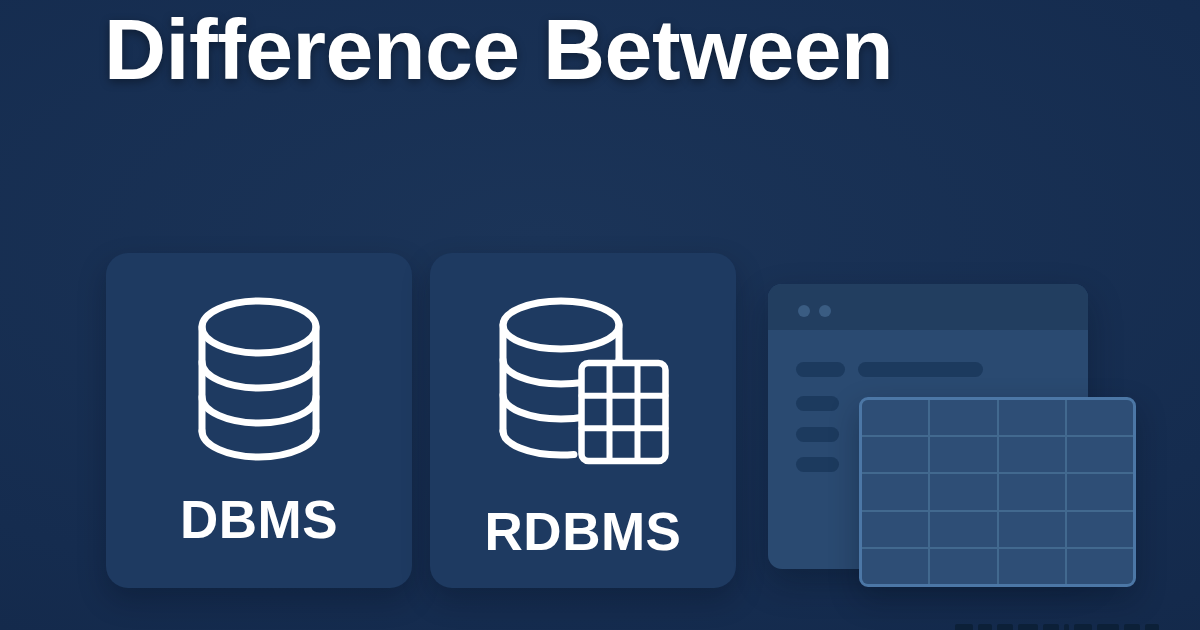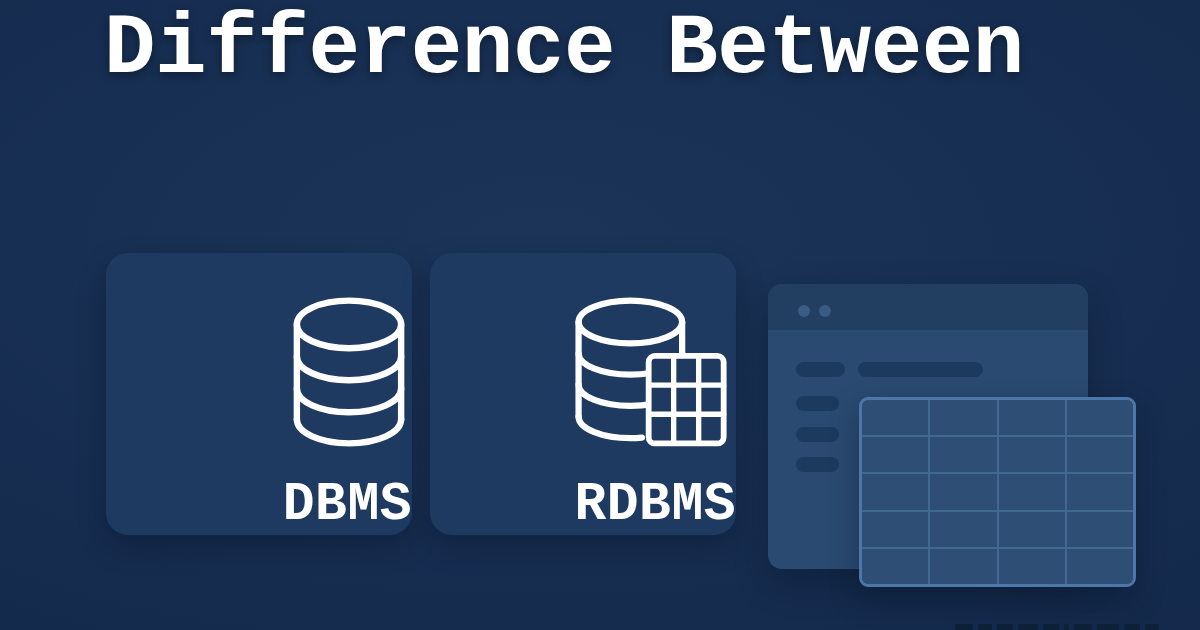--- a/index.html
+++ b/index.html
@@ -4,37 +4,37 @@
 <style>
   :root{
     --background:#142A4C; --card:#1E3A61; --title-text:#FFFFFF; --icon-stroke:#FFFFFF;
     --window-body:#2A4A71; --window-titlebar:#223E60; --window-dot:#3A5C82; --pill:#1C3A5E;
     --table-cell:#2E4E76; --table-line:#42698F; --table-border:#4C77A6; --watermark:#0C2038;
   }
   html,body{margin:0;padding:0;background:#0b1a30;}
   .canvas{
     position:relative; width:1200px; height:630px; overflow:hidden;
     background:radial-gradient(130% 115% at 45% 38%, #1B3458 0%, #152C4F 52%, #112443 100%);
-    font-family:Liberation Mono, monospace;
+    font-family:Liberation Sans, sans-serif;
   }
   .title{
     position:absolute; left:104px; top:-2px; margin:0;
     font-size:86px; line-height:102px; font-weight:700; letter-spacing:-0.5px;
     color:var(--title-text); text-shadow:0 3px 10px rgba(0,0,0,.38);
   }
   .title span{display:block;}
 
   .card{
-    position:absolute; top:253px; width:306px; height:282px;
+    position:absolute; top:253px; width:306px; height:335px;
     background:var(--card); border-radius:22px;
-    display:flex; flex-direction:column; align-items:flex-end;
+    display:flex; flex-direction:column; align-items:center;
     box-shadow:0 12px 28px rgba(4,12,26,.28);
   }
   .card.dbms{left:106px;}
-  .card.rdbms{left:430px;}
+  .card.rdbms{left:430px;gap:8px;}
   .card svg{margin-top:44px; display:block;}
   .card .label{
     margin-top:28px; font-size:53px; font-weight:700; color:#fff; letter-spacing:.5px;
   }
   .icon-stroke{fill:none; stroke:var(--icon-stroke); stroke-width:7; stroke-linecap:round;}
   .icon-stroke-thin{fill:none; stroke:var(--icon-stroke); stroke-width:6; stroke-linecap:round;}
   .grid-fill{fill:var(--card); stroke:var(--icon-stroke); stroke-width:6.5;}
 
   .window{
     position:absolute; left:768px; top:284px; width:320px; height:285px;

